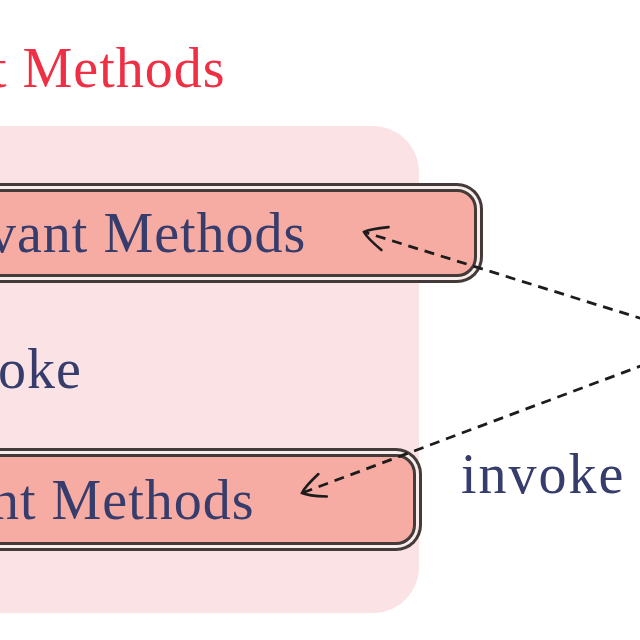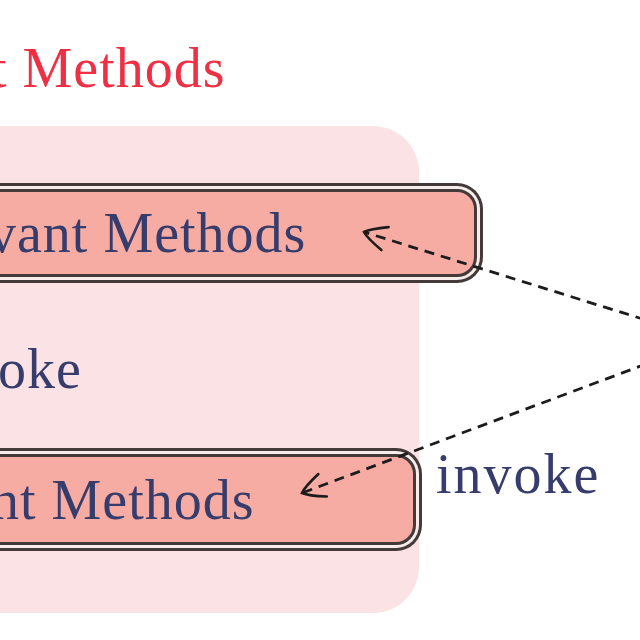--- a/index.html
+++ b/index.html
@@ -56,21 +56,21 @@
   .edge-label {
     position:absolute;
     color:#363c6b;
     font-size:56px;
     line-height:1;
     letter-spacing:1px;
     white-space:pre;
     z-index:6;
   }
   .edge-label-oke    { left:-2px;  top:341px; }
-  .edge-label-invoke { left:436px; top:446px; letter-spacing:2px;text-align:right; }
+  .edge-label-invoke { left:461px; top:446px; letter-spacing:2px;text-align:right; }
 
   .arrow-layer {
     position:absolute; left:0; top:0;
     width:640px; height:640px;
     z-index:5;
     pointer-events:none;
   }
 </style>
 </head>
 <body>

